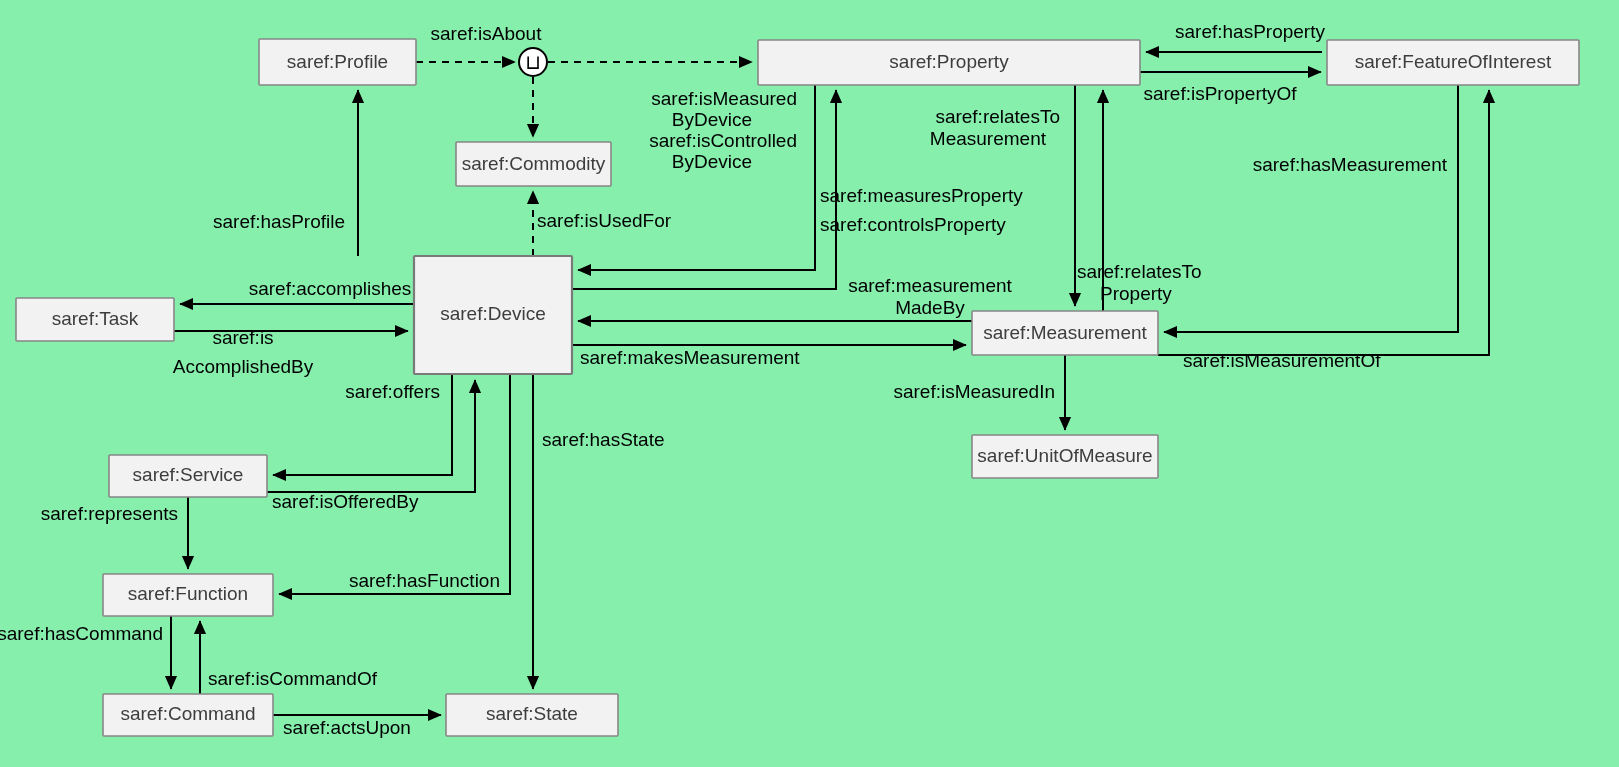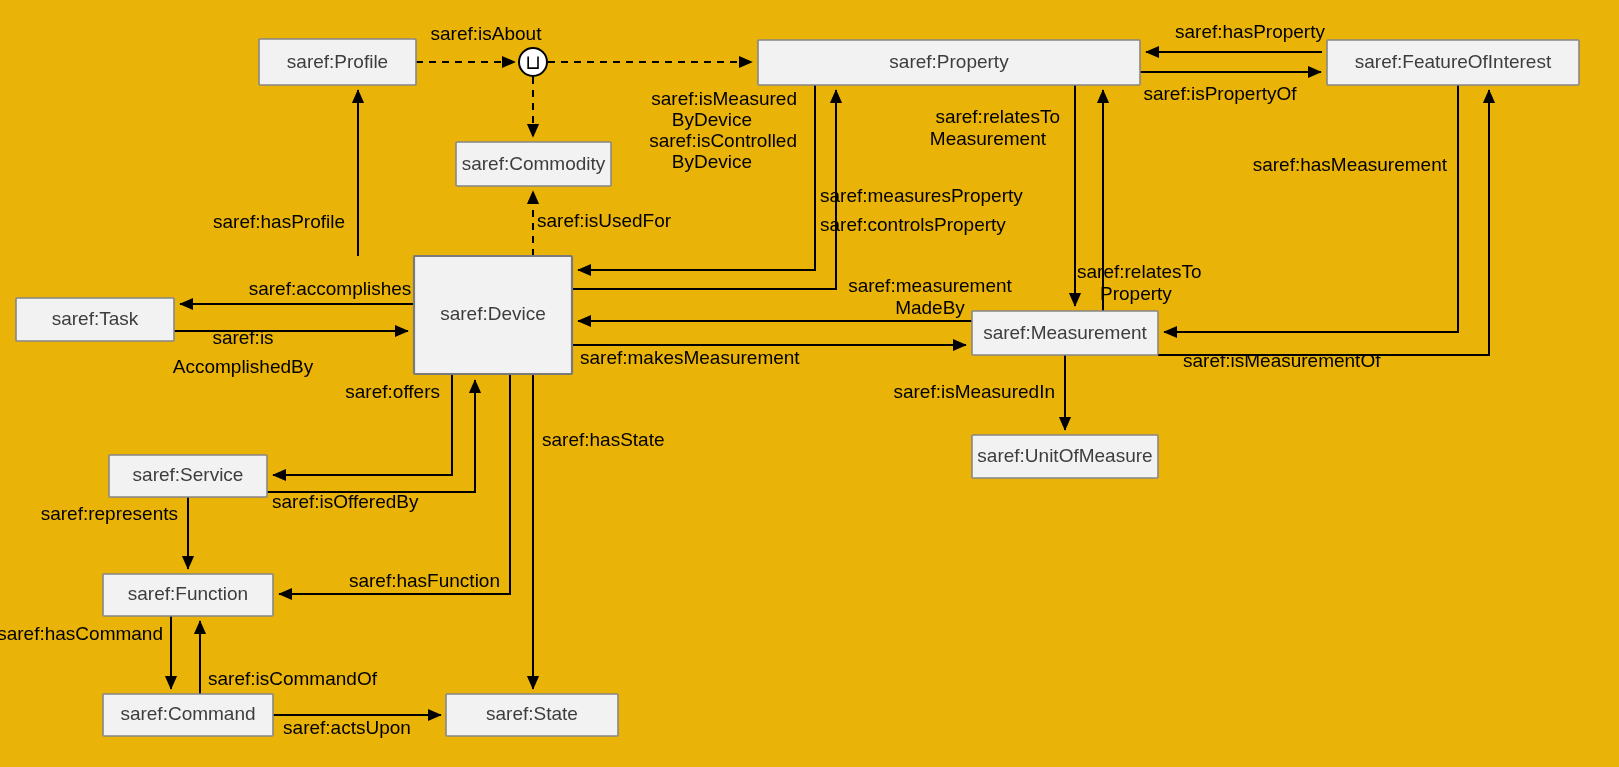--- a/index.html
+++ b/index.html
@@ -4,21 +4,21 @@
 <style>
   html, body {
     margin: 0;
     padding: 0;
     background: #ffffff;
   }
   #diagram-root {
     position: relative;
     width: 1619px;
     height: 767px;
-    background: #eab308;
+    background: #86efac;
     font-family: "Liberation Sans", sans-serif;
     overflow: hidden;
   }
   svg#ontology-svg {
     display: block;
     width: 1619px;
     height: 767px;
   }
   .node-rect {
     fill: #f2f2f2;

